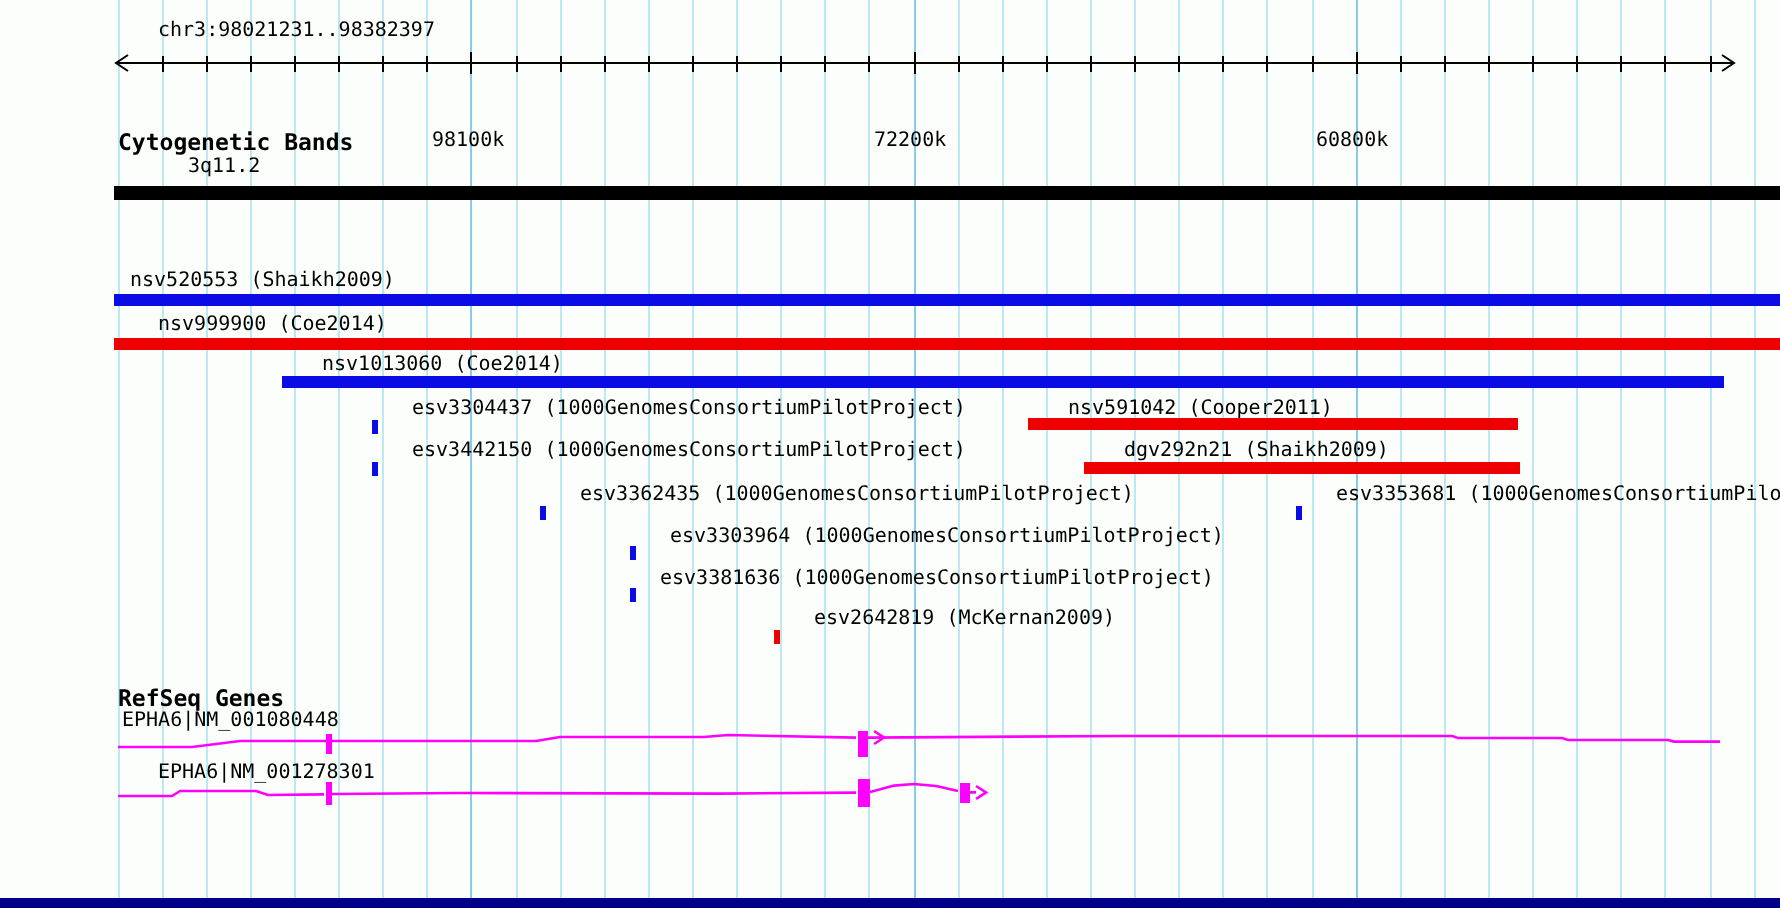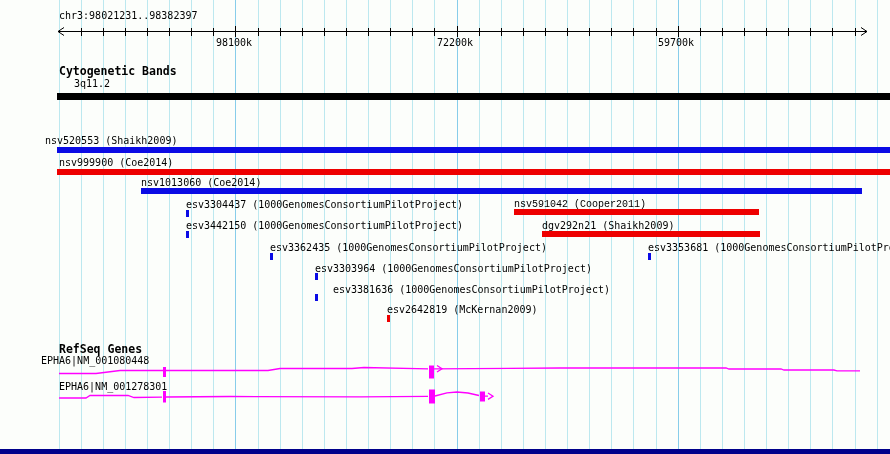--- a/index.html
+++ b/index.html
@@ -1,23 +1,23 @@
 <!DOCTYPE html>
 <html><head>
 <meta charset="utf-8">
 <style>
   html,body{margin:0;padding:0;}
   #stage{position:relative;width:890px;height:454px;background:#fcfefb;overflow:hidden;
          font-family:"DejaVu Sans Mono",monospace;}
   .gridline{position:absolute;top:0;height:449px;width:1px;}
   .tick{position:absolute;width:1px;background:#000;}
-  .lbl{position:absolute;font:10px/12px "DejaVu Sans Mono",monospace;color:#000;white-space:pre;}
+  .lbl{position:absolute;font:10px/12px "DejaVu Sans Mono",monospace;color:#000;white-space:pre;margin-left:20px;}
   .hdr{position:absolute;font:bold 11.5px/13px "DejaVu Sans Mono",monospace;color:#000;white-space:pre;}
   .vbar{position:absolute;}
-  .ticklabel{position:absolute;font:10px/12px "DejaVu Sans Mono",monospace;color:#000;white-space:pre;}
+  .ticklabel{position:absolute;font:10px/12px "DejaVu Sans Mono",monospace;color:#000;white-space:pre;margin-top:28px;}
   svg{position:absolute;left:0;top:0;}
   #footer-bar{position:absolute;left:0;top:449px;width:890px;height:5px;}
 </style>
 </head>
 <body>
 
 <div id="stage">
 
   <div id="grid-layer">
       <div class="gridline" style="left: 58.6px; background: rgb(188, 232, 239);"></div>
@@ -100,51 +100,51 @@
       <div class="tick" style="left: 744.01px; top: 28px; height: 8px;"></div>
       <div class="tick" style="left: 766.12px; top: 28px; height: 8px;"></div>
       <div class="tick" style="left: 788.23px; top: 28px; height: 8px;"></div>
       <div class="tick" style="left: 810.34px; top: 28px; height: 8px;"></div>
       <div class="tick" style="left: 832.45px; top: 28px; height: 8px;"></div>
       <div class="tick" style="left: 854.56px; top: 28px; height: 8px;"></div>
     </div>
   <div id="ticklabel-layer">
       <div class="ticklabel" style="left: 216px; top: 37px;">98100k</div>
       <div class="ticklabel" style="left: 437px; top: 37px;">72200k</div>
-      <div class="ticklabel" style="left: 658px; top: 37px;">59700k</div>
+      <div class="ticklabel" style="left: 658px; top: 37px;">60800k</div>
     </div>
 
   <div class="hdr" style="left:59px;top:65px;">Cytogenetic Bands</div>
   <div class="lbl" style="left:74px;top:78px;">3q11.2</div>
   <div id="band-layer">
       <div class="vbar" style="left: 57px; top: 93px; width: 833px; height: 7px; background: rgb(0, 0, 0);"></div>
     </div>
 
   <div id="variant-layer">
       <div class="lbl" style="left: 45px; top: 135px;">nsv520553 (Shaikh2009)</div>
       <div class="vbar" style="left: 57px; top: 147px; width: 833px; height: 6px; background: rgb(11, 11, 229);"></div>
       <div class="lbl" style="left: 59px; top: 157px;">nsv999900 (Coe2014)</div>
       <div class="vbar" style="left: 57px; top: 169px; width: 833px; height: 6px; background: rgb(238, 0, 0);"></div>
       <div class="lbl" style="left: 141px; top: 177px;">nsv1013060 (Coe2014)</div>
       <div class="vbar" style="left: 141px; top: 188px; width: 721px; height: 6px; background: rgb(11, 11, 229);"></div>
       <div class="lbl" style="left: 186px; top: 199px;">esv3304437 (1000GenomesConsortiumPilotProject)</div>
       <div class="vbar" style="left: 186px; top: 210px; width: 3px; height: 7px; background: rgb(11, 11, 229);"></div>
-      <div class="lbl" style="left: 514px; top: 199px; font-family: Liberation Mono, monospace;">nsv591042 (Cooper2011)</div>
+      <div class="lbl" style="left: 514px; top: 199px;">nsv591042 (Cooper2011)</div>
       <div class="vbar" style="left: 514px; top: 209px; width: 245px; height: 6px; background: rgb(238, 0, 0);"></div>
       <div class="lbl" style="left: 186px; top: 220px;">esv3442150 (1000GenomesConsortiumPilotProject)</div>
       <div class="vbar" style="left: 186px; top: 231px; width: 3px; height: 7px; background: rgb(11, 11, 229);"></div>
       <div class="lbl" style="left: 542px; top: 220px;">dgv292n21 (Shaikh2009)</div>
       <div class="vbar" style="left: 542px; top: 231px; width: 218px; height: 6px; background: rgb(238, 0, 0);"></div>
       <div class="lbl" style="left: 270px; top: 242px;">esv3362435 (1000GenomesConsortiumPilotProject)</div>
       <div class="vbar" style="left: 270px; top: 253px; width: 3px; height: 7px; background: rgb(11, 11, 229);"></div>
       <div class="lbl" style="left: 648px; top: 242px;">esv3353681 (1000GenomesConsortiumPilotProject)</div>
       <div class="vbar" style="left: 648px; top: 253px; width: 3px; height: 7px; background: rgb(11, 11, 229);"></div>
       <div class="lbl" style="left: 315px; top: 263px;">esv3303964 (1000GenomesConsortiumPilotProject)</div>
       <div class="vbar" style="left: 315px; top: 273px; width: 3px; height: 7px; background: rgb(11, 11, 229);"></div>
-      <div class="lbl" style="left: 333px; top: 284px;">esv3381636 (1000GenomesConsortiumPilotProject)</div>
+      <div class="lbl" style="left: 310px; top: 284px;">esv3381636 (1000GenomesConsortiumPilotProject)</div>
       <div class="vbar" style="left: 315px; top: 294px; width: 3px; height: 7px; background: rgb(11, 11, 229);"></div>
       <div class="lbl" style="left: 387px; top: 304px;">esv2642819 (McKernan2009)</div>
       <div class="vbar" style="left: 387px; top: 315px; width: 3px; height: 7px; background: rgb(238, 0, 0);"></div>
     </div>
 
   <div class="hdr" style="left:59px;top:343px;">RefSeq Genes</div>
   <div class="lbl" style="left:41px;top:355px;">EPHA6|NM_001080448</div>
   <div class="lbl" style="left:59px;top:381px;">EPHA6|NM_001278301</div>
 
   <svg width="890" height="454">

